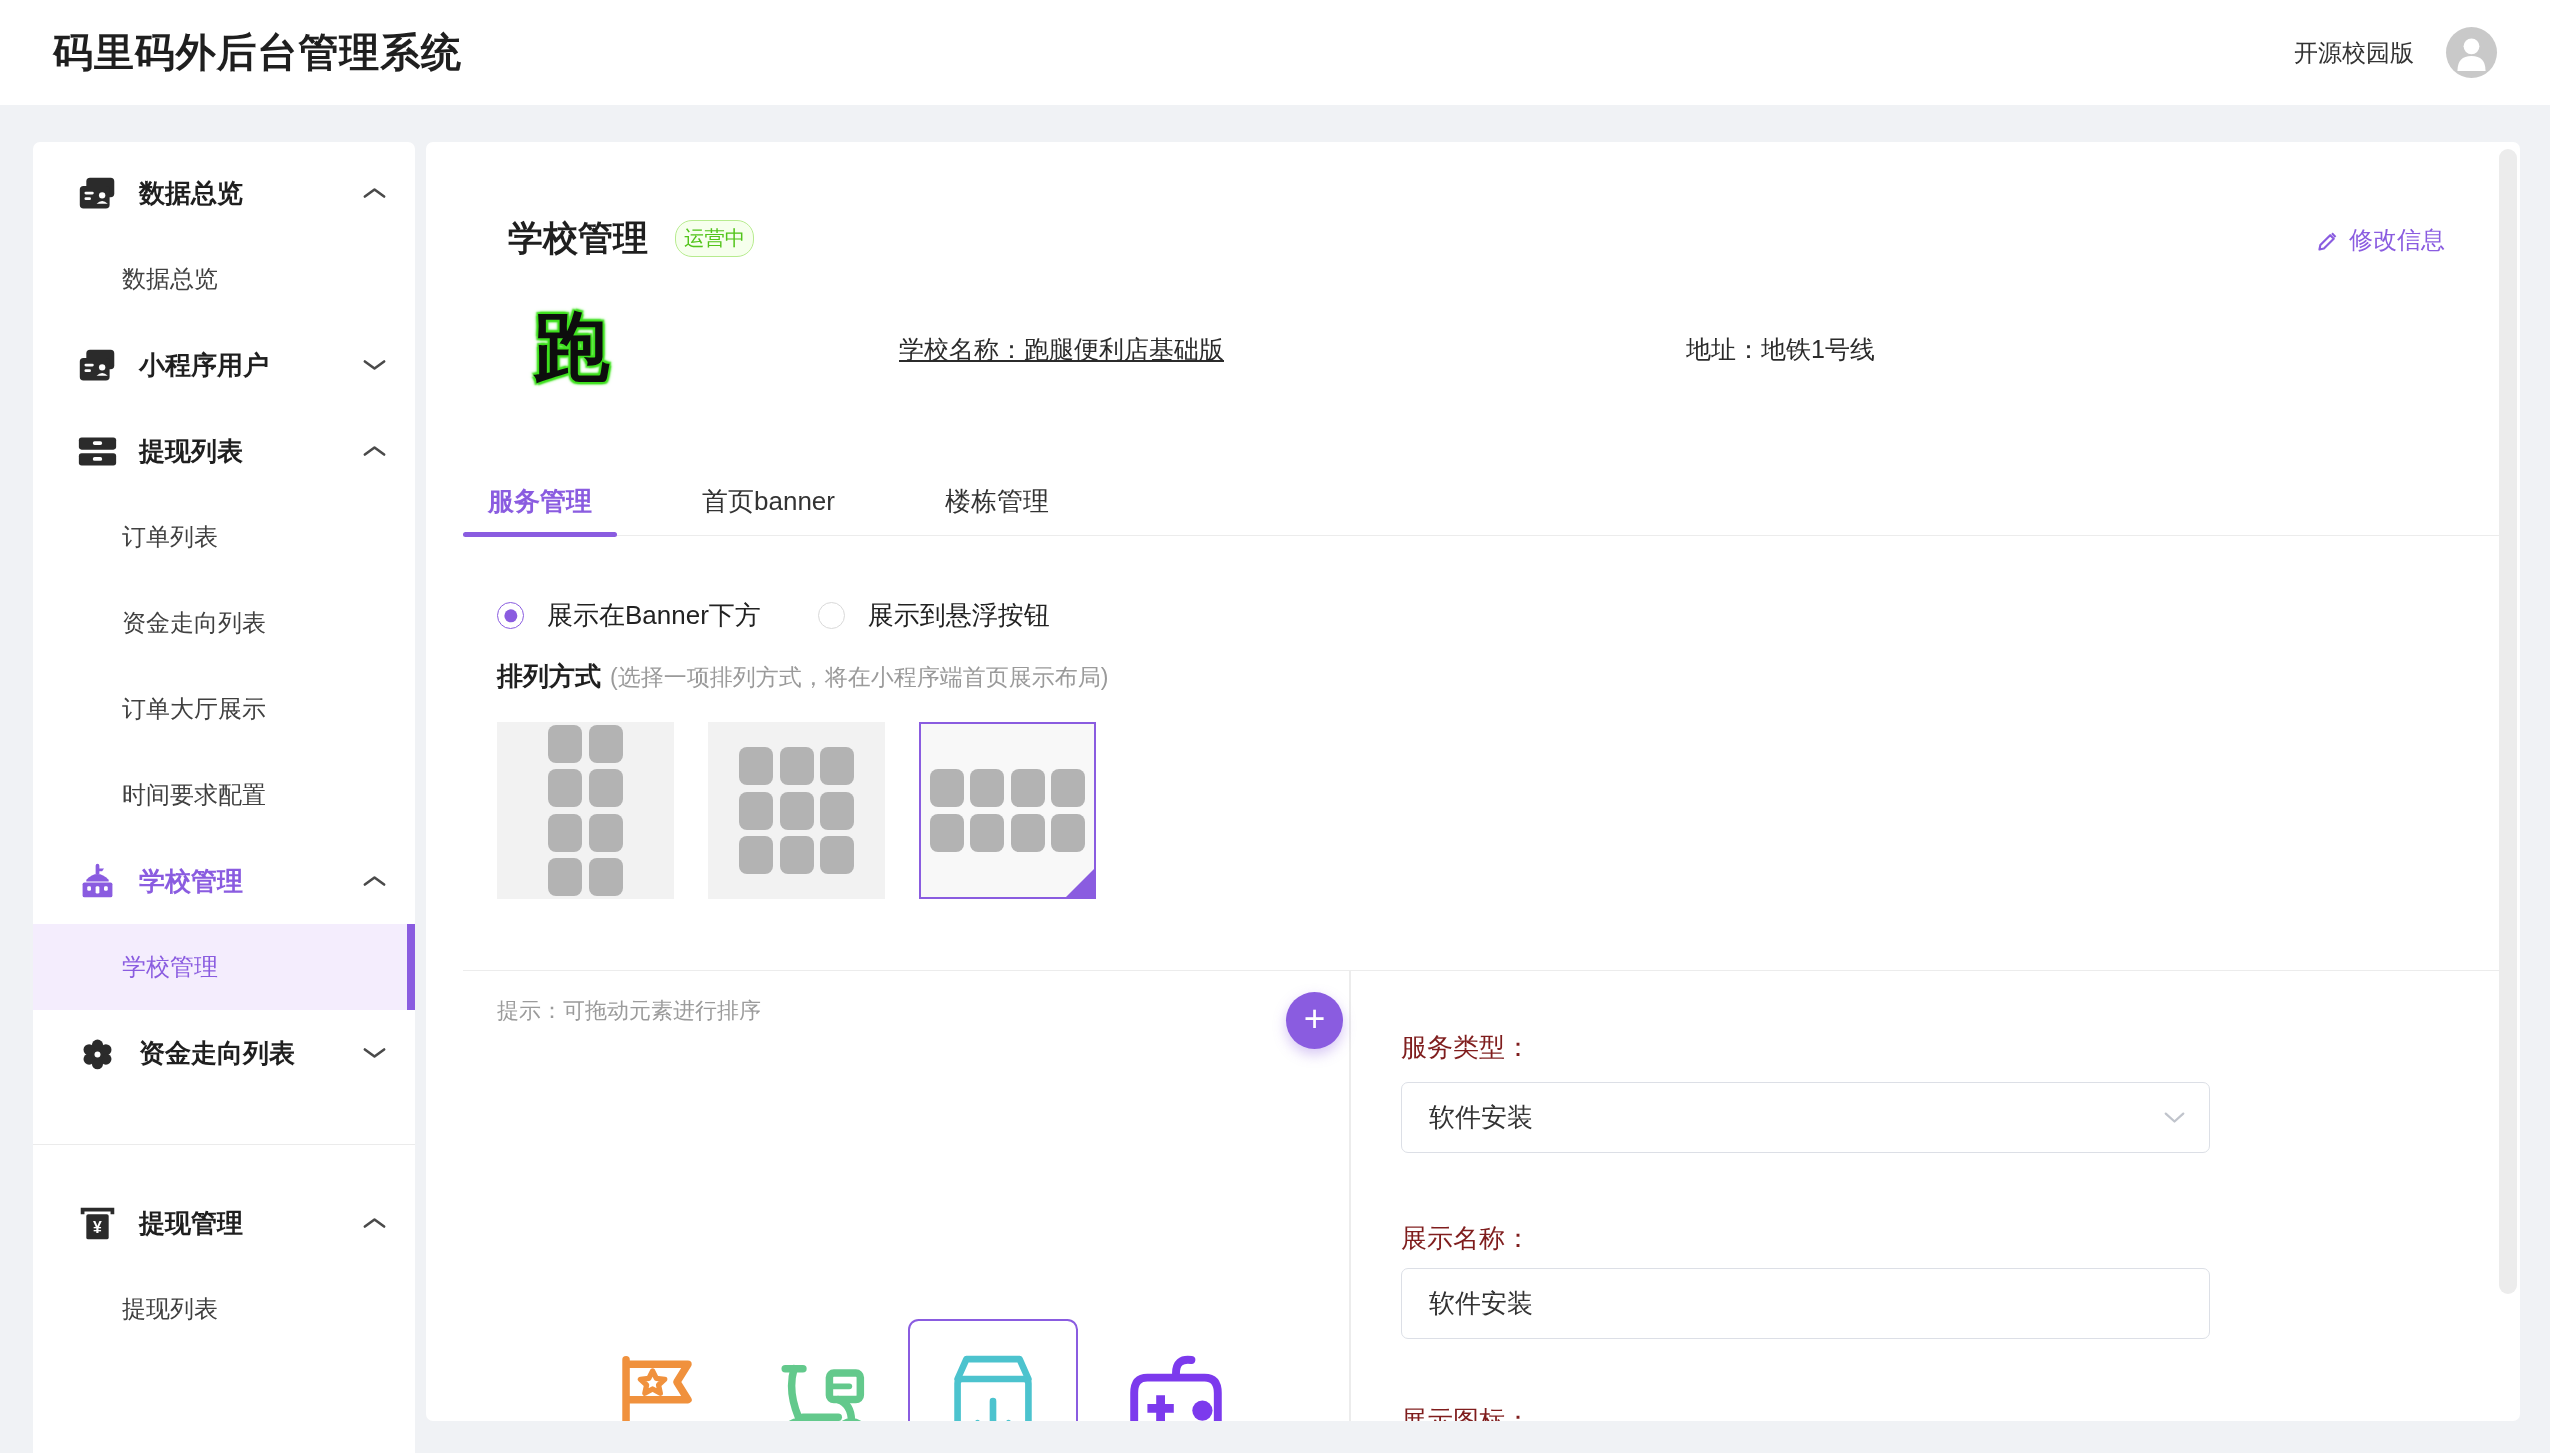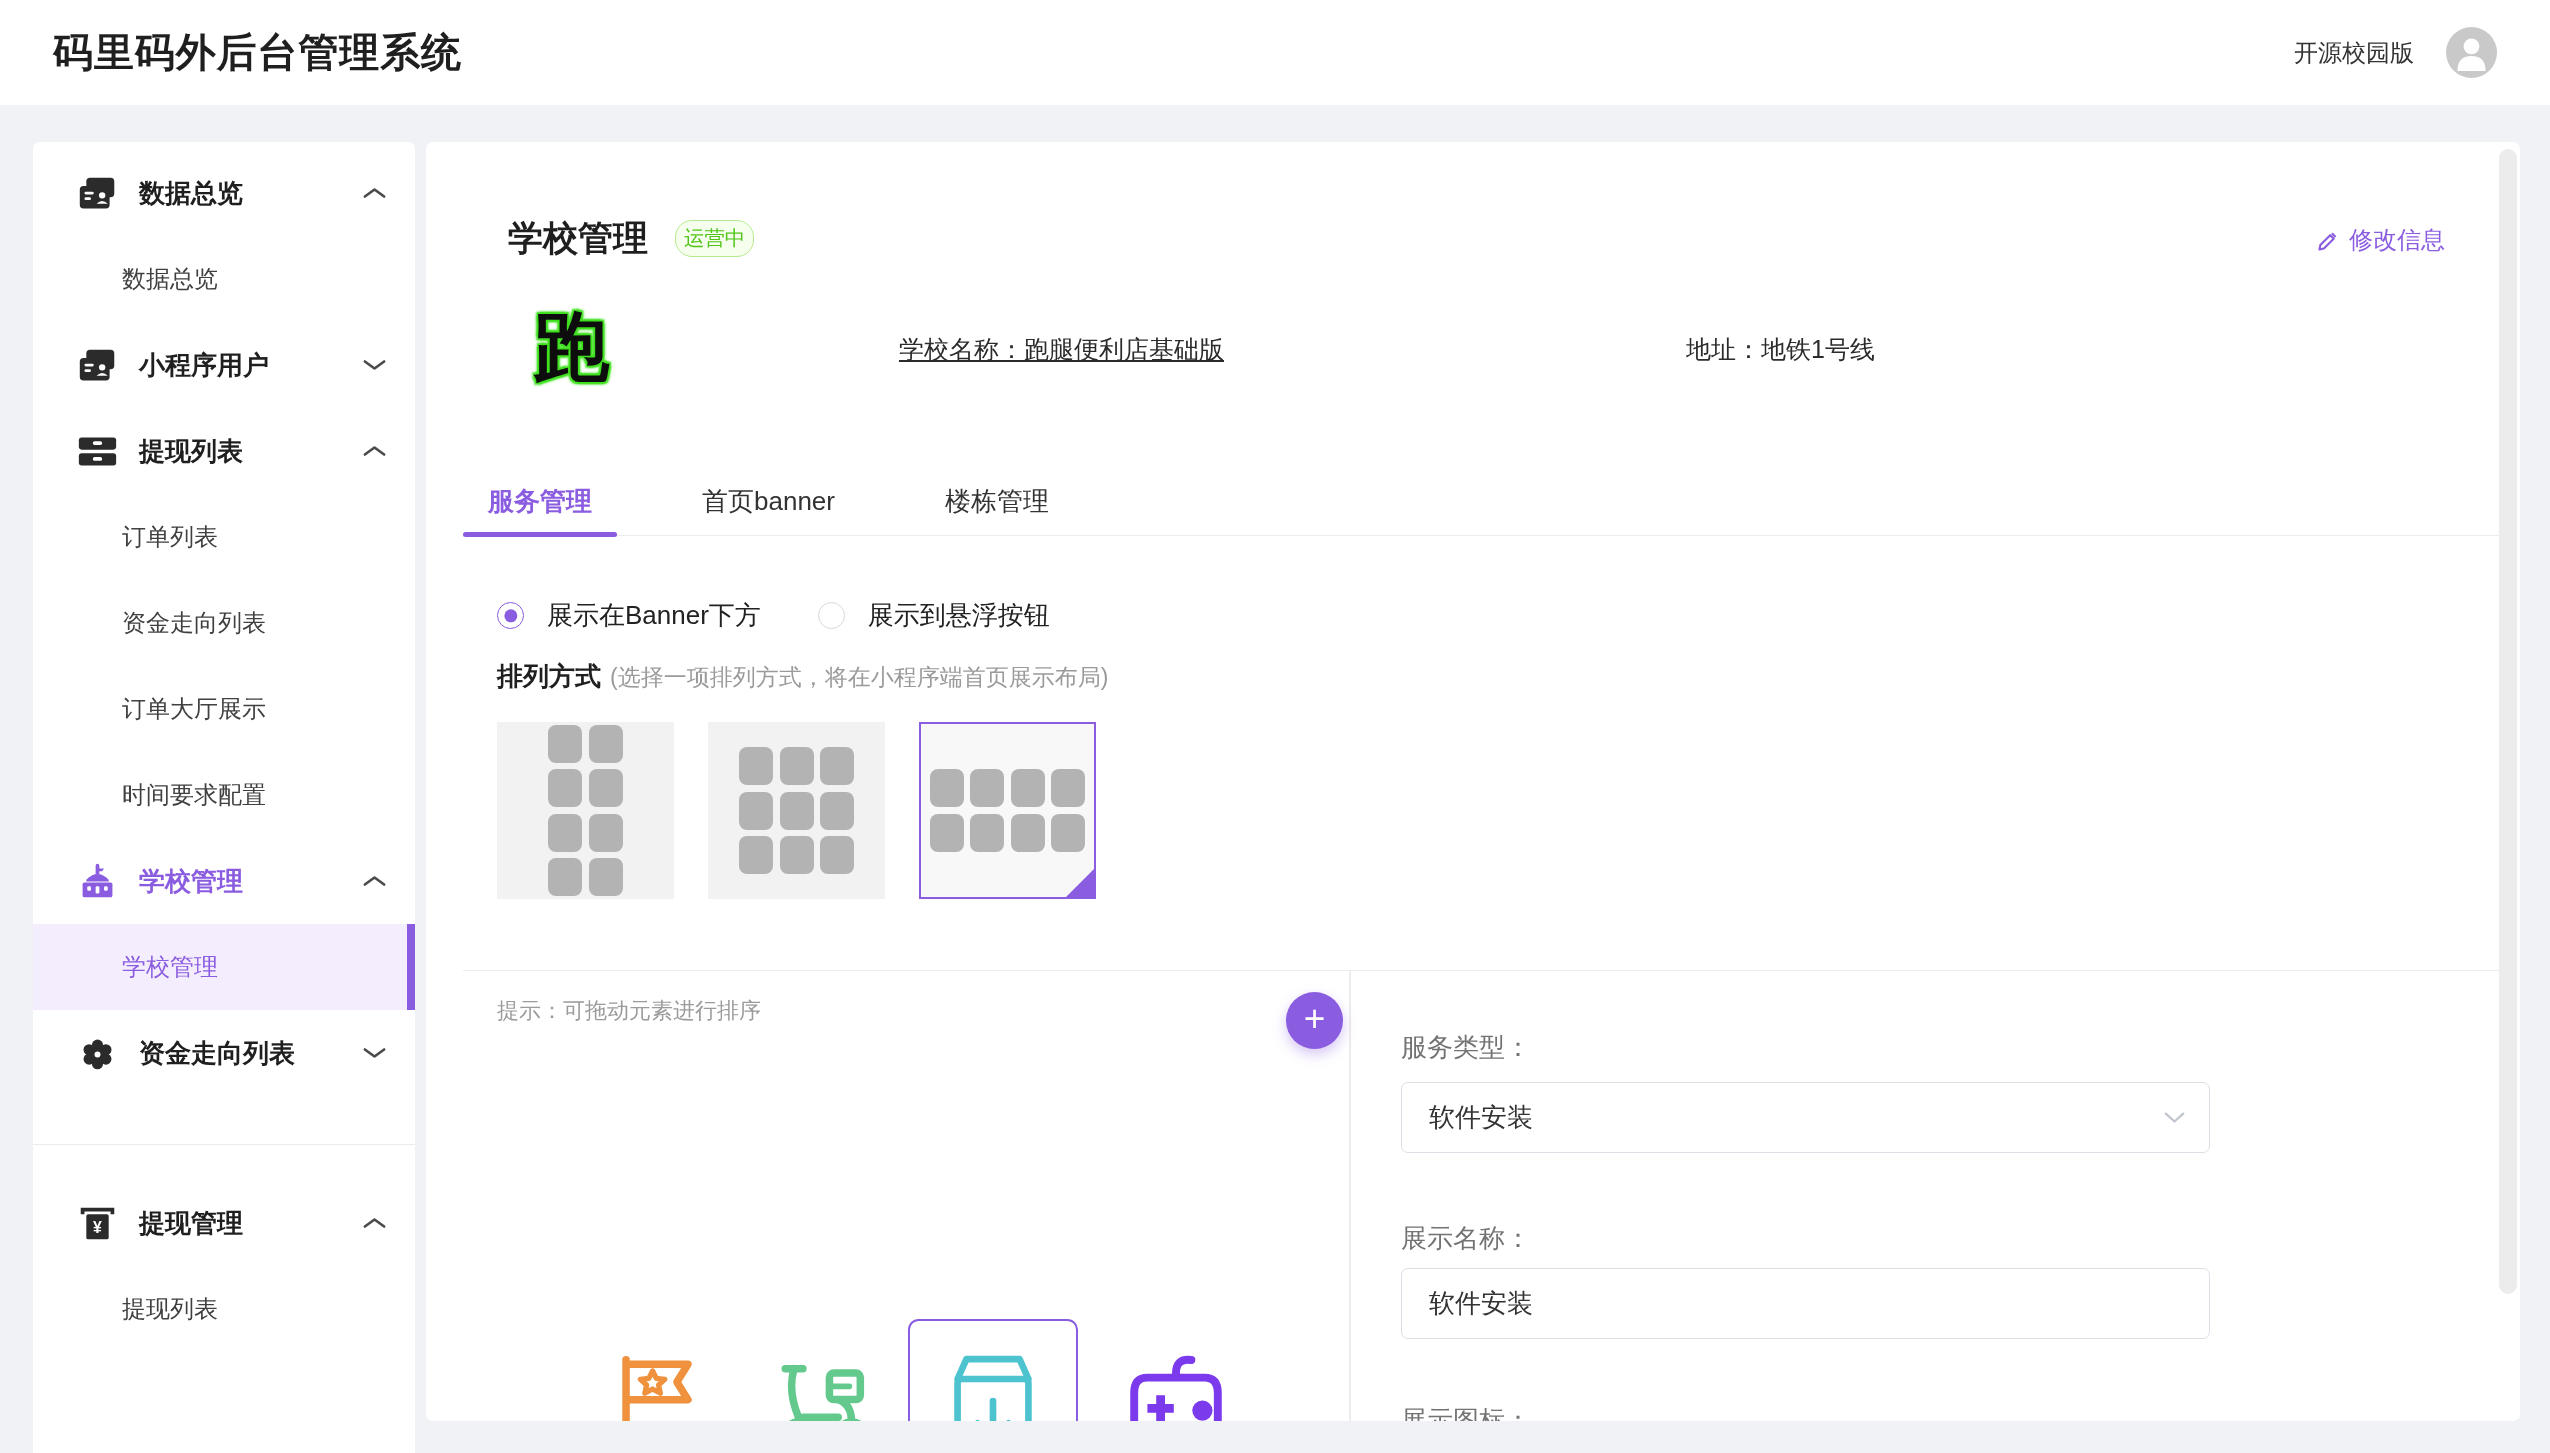--- a/index.html
+++ b/index.html
@@ -81,21 +81,21 @@
   .fab { position:absolute; left:823px; top:21px; width:57px; height:57px; border-radius:50%; background:#8a5ce0;
     color:#fff; font-size:37px; display:flex; align-items:center; justify-content:center;
     box-shadow:0 5.3px 12.4px rgba(138,92,224,.35); cursor:pointer; line-height:1; padding-bottom:3.5px; }
   .svc-icons { position:absolute; left:0; top:348px; width:886px; height:195px; }
   .svc-box { position:absolute; left:445px; top:0; width:170px; height:186px; border:2.7px solid #8a5ce0; border-radius:10.6px;
     display:flex; justify-content:center; padding-top:27px; }
   .svc { position:absolute; top:32px; }
 
   
   .form-panel { position:absolute; left:887px; right:0; top:0; bottom:0; }
-  .form-label { position:absolute; left:51px; font-size:26px; color:#737373; }
+  .form-label { position:absolute; left:51px; font-size:26px; color:#7f1d1d; }
   .lab1 { top:59px; } .lab2 { top:250px; } .lab3 { top:432px; }
   .selectbox { position:absolute; left:51px; top:111px; width:809px; height:71px; border:1.8px solid #dcdfe6; border-radius:7px;
     background:#fff; display:flex; align-items:center; padding:0 27px; font-size:26px; color:#333; cursor:pointer; }
   .selectbox .caret { position:absolute; right:23px; top:50%; transform:translateY(-50%); }
   .textinput { position:absolute; left:51px; top:297px; width:809px; height:71px; border:1.8px solid #dcdfe6; border-radius:7px;
     background:#fff; padding:0 27px; font-size:26px; color:#333; outline:none;
     font-family:"Liberation Sans","DejaVu Sans",sans-serif; }
   .card-scroll { position:absolute; right:3.5px; top:7px; width:18px; height:1145px; border-radius:9px; background:#ececec; }
 </style>
 </head>

